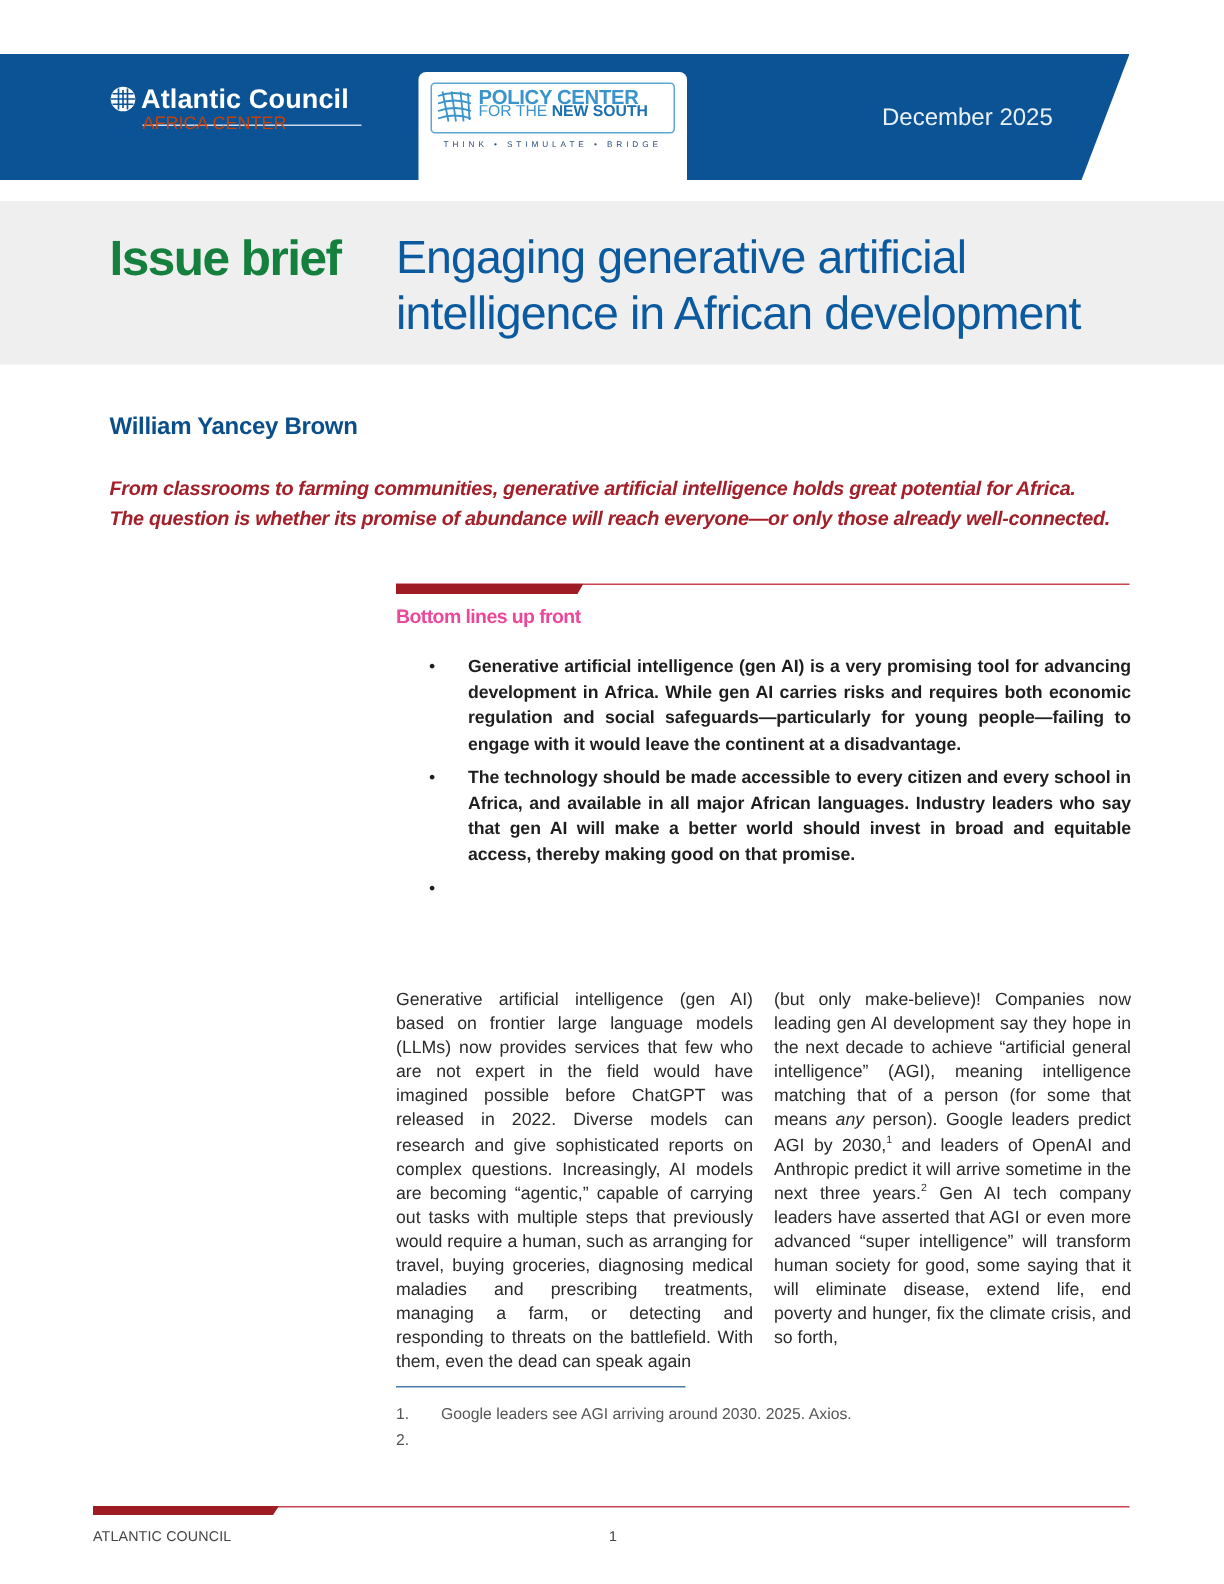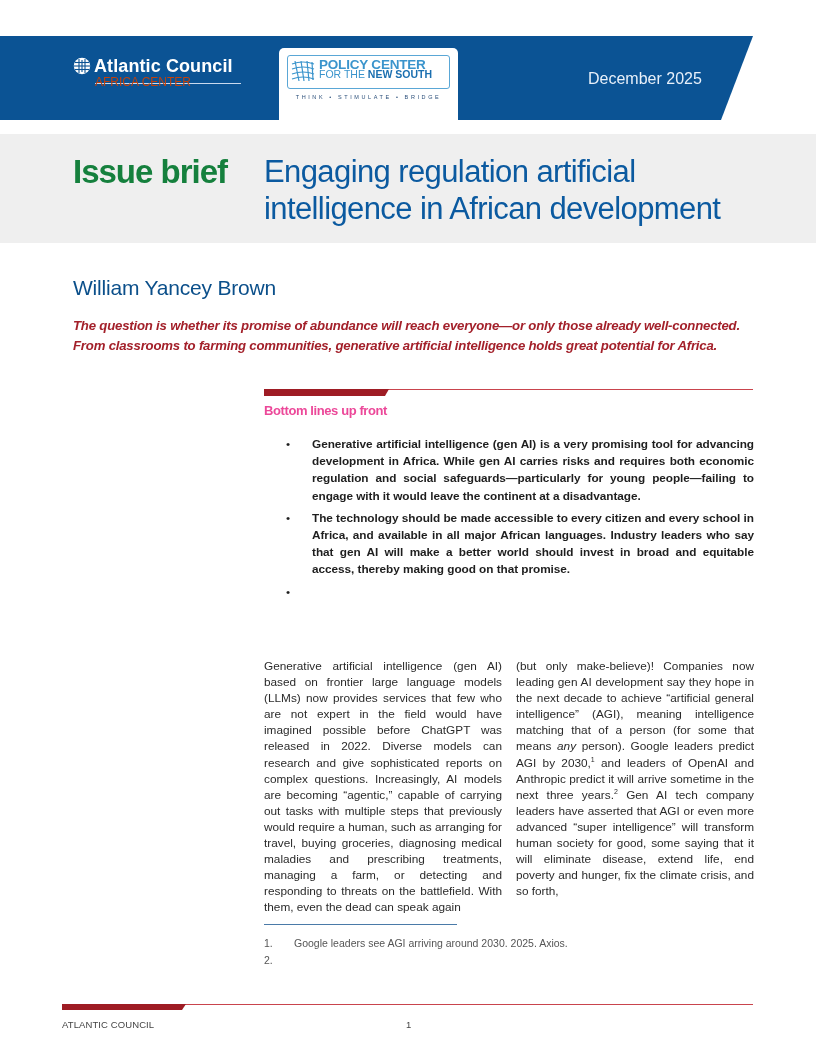--- a/index.html
+++ b/index.html
@@ -20,21 +20,21 @@
   .pc-logo .pc-line2 { position: absolute; left: 40px; top: 20px; font-size: 10.5px; color: #3a94cc; white-space: nowrap; }
   .pc-logo .pc-line2 b { color: #1b6fb0; }
   .pc-logo .pc-tag { position: absolute; left: 0; width: 179px; top: 46px; font-size: 5.5px; color: #2b4f7a; text-align: center; letter-spacing: 2.6px; white-space: nowrap; }
 
   .date { position: absolute; left: 588px; top: 70px; color: #e8f0fa; font-size: 16px; white-space: nowrap; }
 
   .title-band { position: absolute; left: 0; top: 134px; width: 816px; height: 109px; background: #efefef; }
   .issue-brief { position: absolute; left: 73px; top: 153px; font-size: 33px; font-weight: bold; color: #15803d; letter-spacing: -1px; white-space: nowrap; }
   .doc-title { position: absolute; left: 264px; top: 153px; width: 520px; font-size: 31px; line-height: 37px; color: #0b5aa0; letter-spacing: -0.6px; }
 
-  .author { position: absolute; left: 73px; top: 276px; font-size: 21px; font-weight: normal; color: #0b4f8a; letter-spacing: -0.2px; white-space: nowrap; }
+  .author { position: absolute; left: 73px; top: 276px; font-size: 16px; font-weight: bold; color: #0b4f8a; letter-spacing: -0.2px; white-space: nowrap; }
   .lede { position: absolute; left: 73px; top: 316px; width: 700px; font-size: 13.2px; line-height: 20px; color: #a3202a; font-style: italic; font-weight: bold; letter-spacing: -0.2px; }
   .lede div { white-space: nowrap; }
 
   .section-rule { position: absolute; left: 264px; top: 389px; width: 489px; height: 8px; }
   .section-rule .thin { position: absolute; left: 0; top: 0; width: 489px; height: 1px; background: #c9444d; }
   .section-rule .thick { position: absolute; left: 0; top: 0; width: 125px; height: 7px; background: #9e1c24;
                          clip-path: polygon(0 0, 125px 0, 121px 7px, 0 7px); }
   .section-heading { position: absolute; left: 264px; top: 403px; font-size: 13px; font-weight: bold; color: #ec4899; letter-spacing: -0.4px; white-space: nowrap; }
 
   .bluf { position: absolute; left: 264px; top: 436px; width: 490px; margin: 0; padding: 0; list-style: none; }
@@ -96,26 +96,26 @@
   </svg>
   <span class="pc-line1">POLICY CENTER</span>
   <span class="pc-line2"><span>FOR THE </span><b>NEW SOUTH</b></span>
   <div class="pc-tag">THINK • STIMULATE • BRIDGE</div>
 </div>
 
 <div class="date">December 2025</div>
 
 <div class="title-band"></div>
 <div class="issue-brief">Issue brief</div>
-<div class="doc-title">Engaging regulation artificial intelligence in African development</div>
+<div class="doc-title">Engaging generative artificial intelligence in African development</div>
 
 <div class="author">William Yancey Brown</div>
 <div class="lede">
+  <div>From classrooms to farming communities, generative artificial intelligence holds great potential for Africa.</div>
   <div>The question is whether its promise of abundance will reach everyone—or only those already well-connected.</div>
-  <div>From classrooms to farming communities, generative artificial intelligence holds great potential for Africa.</div>
 </div>
 
 <div class="section-rule">
   <div class="thin"></div>
   <div class="thick"></div>
 </div>
 <div class="section-heading">Bottom lines up front</div>
 
 <ul class="bluf">
   <li><span class="bullet">•</span><span>Generative artificial intelligence (gen AI) is a very promising tool for advancing development in Africa. While gen AI carries risks and requires both economic regulation and social safeguards—particularly for young people—failing to engage with it would leave the continent at a disadvantage.</span></li>

